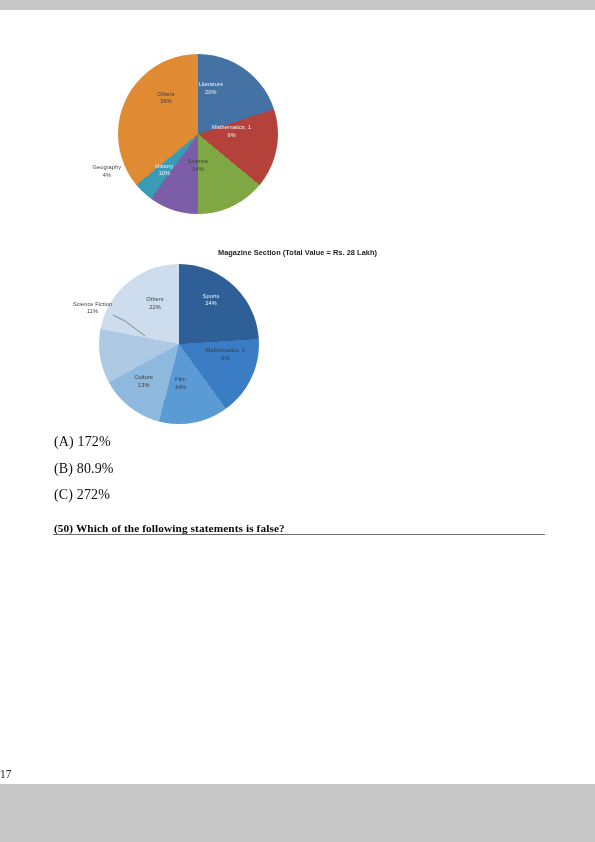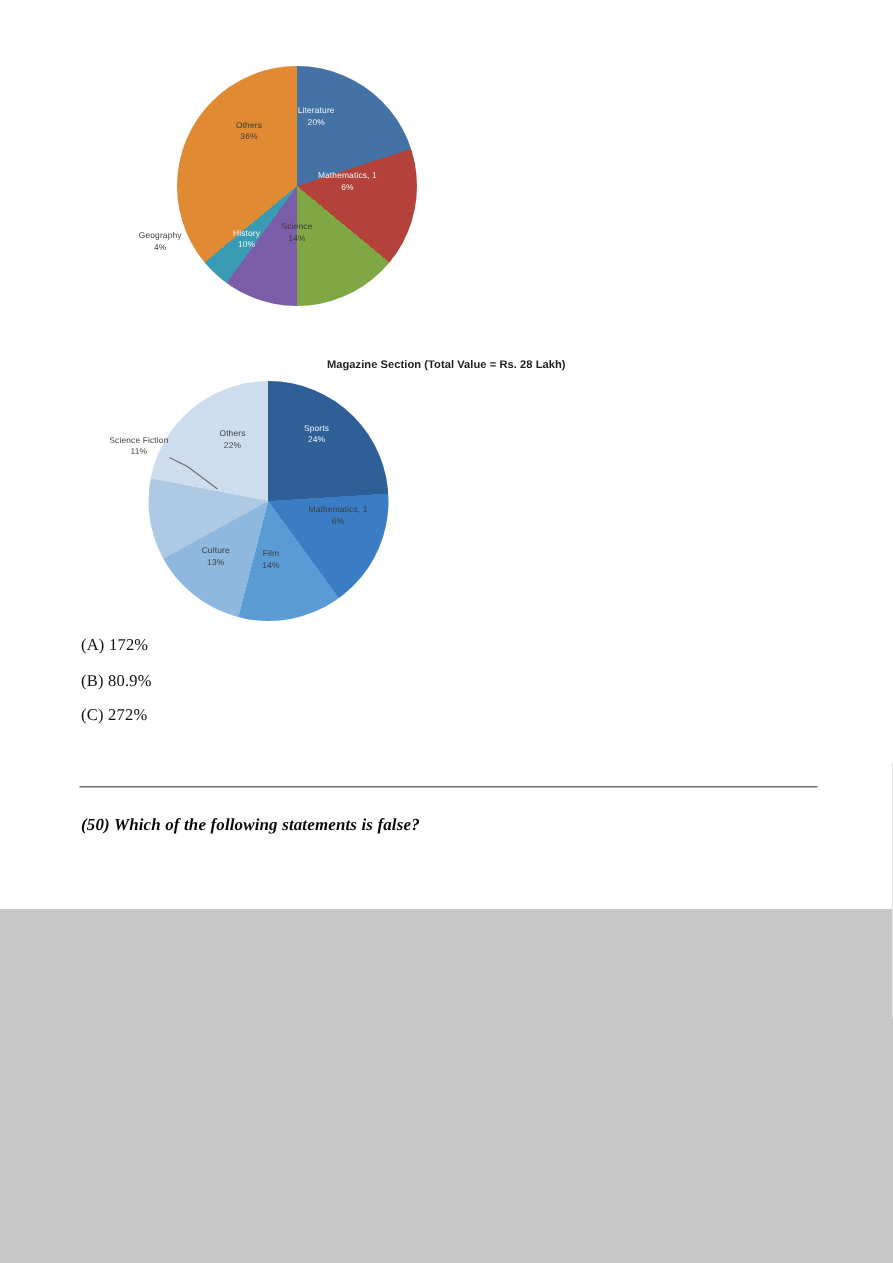--- a/index.html
+++ b/index.html
@@ -7,24 +7,24 @@
     margin: 0;
     padding: 0;
     background: #c8c8c8;
   }
   body {
     font-family: "Liberation Serif", serif;
   }
   .page {
     position: relative;
     width: 595px;
-    height: 606px;
+    height: 774px;
     background: #ffffff;
     overflow: hidden;
-    margin: 0 auto;
+    margin: 10px auto;
   }
 
   
   .chart-block {
     position: absolute;
     left: 0;
     width: 100%;
   }
   .pie-wrap {
     position: relative;
@@ -70,44 +70,43 @@
   }
 
   
   .options {
     position: absolute;
     left: 54px;
     top: 425px;
     width: 400px;
   }
   .option {
-    font-size: 11px;
+    font-size: 14px;
     color: #111111;
     line-height: 1;
     margin-bottom: 12.6px;
     letter-spacing: 0.15px;
   }
   .divider {
     position: absolute;
     left: 53px;
     top: 524px;
     width: 492px;
     height: 0;
     border-top: 1px solid #6e6e6e;
   }
   .question {
     position: absolute;
     left: 54px;
-    top: 544px;
+    top: 512px;
     width: 480px;
     font-size: 11.3px;
     font-weight: bold;
     color: #080808;
     letter-spacing: 0.1px;
-    font-style: italic;
   }
   .page-number {
     position: absolute;
     left: 0;
     top: 758px;
     width: 595px;
     font-size: 11.5px;
     color: #1a1a1a;
   }
 </style>

